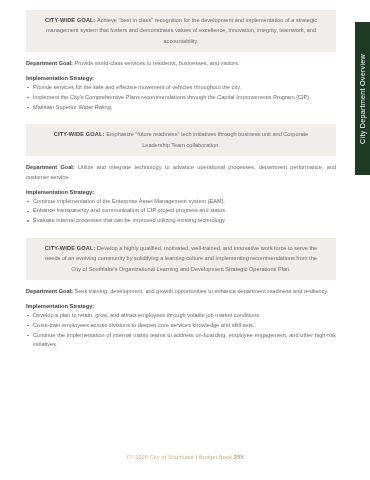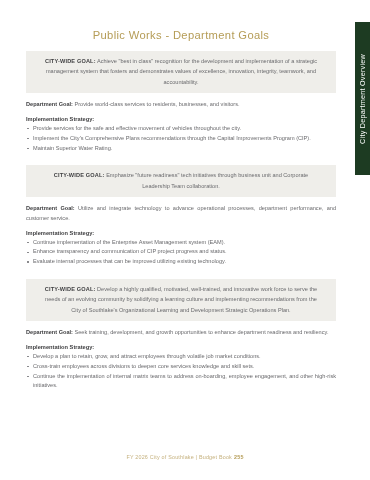--- a/index.html
+++ b/index.html
@@ -150,21 +150,20 @@
 <body>
 
 <div class="page">
 
   <div class="section-tab">
     <span class="section-tab-label">City Department Overview</span>
   </div>
 
   <div class="content">
 
-    <h1 class="page-title">Public Works - Department Goals</h1>
 
     <div class="sp-a"></div>
 
     <div class="goal-box">
       <span class="goal-lead">CITY-WIDE GOAL:</span>
       <span>Achieve "best in class" recognition for the development and implementation of a strategic management system that fosters and demonstrates values of excellence, innovation, integrity, teamwork, and accountability.</span>
     </div>
 
     <div class="sp-b"></div>
 

